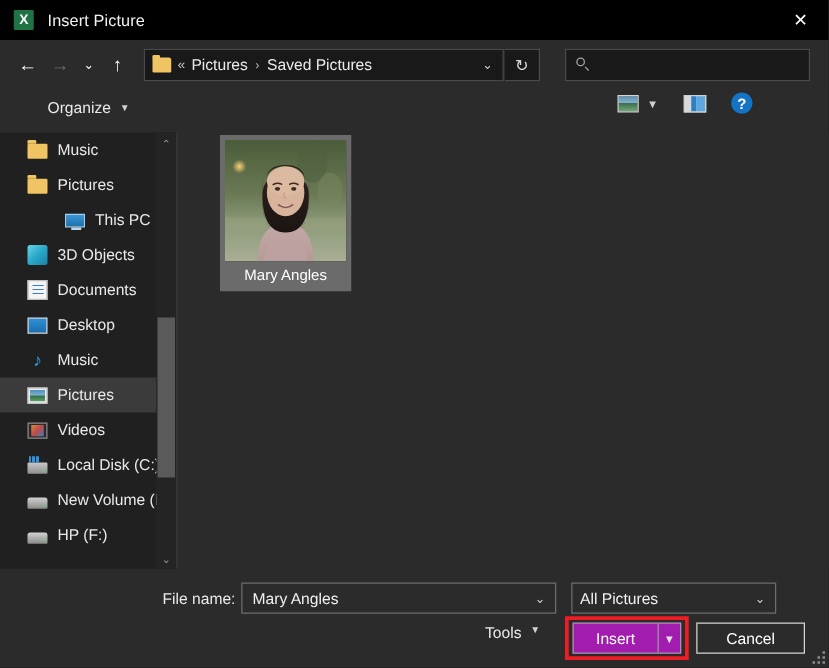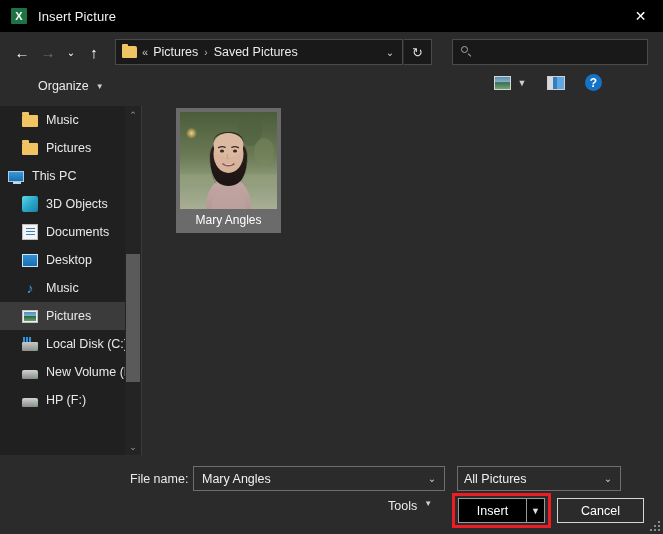--- a/index.html
+++ b/index.html
@@ -315,21 +315,21 @@
     position: relative;
   }
   .nav-item .lbl {
     margin-left: 8px;
     font-size: 12.5px;
     color: #e9e9e9;
     white-space: nowrap;
     overflow: hidden;
   }
   .indent-1 { padding-left: 22px; }
-  .indent-0 { padding-left: 8px; }
+  .indent-0 { padding-left: 8px; margin-left: 44px; }
 
   
   .ico-folder { background: #f0c462; border-radius: 1px; height: 12px !important; margin-top:2px;}
   .ico-folder::before {
     content: ""; position: absolute; left: 0; top: -3px;
     width: 7px; height: 3px; background: #f0c462; border-radius: 1px 1px 0 0;
   }
   .ico-pc {
     background: linear-gradient(#3a97d4, #1d6fae);
     height: 11px !important;
@@ -569,21 +569,21 @@
     position: absolute;
     left: 452px; top: 493px;
     width: 99px; height: 35px;
     border: 3px solid #ee1c25;
     box-sizing: border-box;
   }
   #insert-button {
     position: absolute;
     left: 458px; top: 498px;
     width: 87px; height: 25px;
-    background: #000000;
+    background: #a21caf;
     border: 1px solid #9a9a9a;
     box-sizing: border-box;
     display: flex;
     align-items: center;
     cursor: default;
   }
   #insert-label {
     flex: 1;
     text-align: center;
     font-size: 12.5px;
@@ -705,20 +705,24 @@
             <span class="ico ico-desktop"></span>
             <span class="lbl">Desktop</span>
           </div>
           <div class="nav-item indent-1">
             <span class="ico ico-music">♪</span>
             <span class="lbl">Music</span>
           </div>
           <div class="nav-item indent-1 selected">
             <span class="ico ico-pictures"></span>
             <span class="lbl">Pictures</span>
+          </div>
+          <div class="nav-item indent-1">
+            <span class="ico ico-videos"></span>
+            <span class="lbl">Videos</span>
           </div>
           <div class="nav-item indent-1">
             <span class="ico ico-localdisk"></span>
             <span class="lbl">Local Disk (C:)</span>
           </div>
           <div class="nav-item indent-1">
             <span class="ico ico-drive"></span>
             <span class="lbl">New Volume (E:)</span>
           </div>
           <div class="nav-item indent-1">

